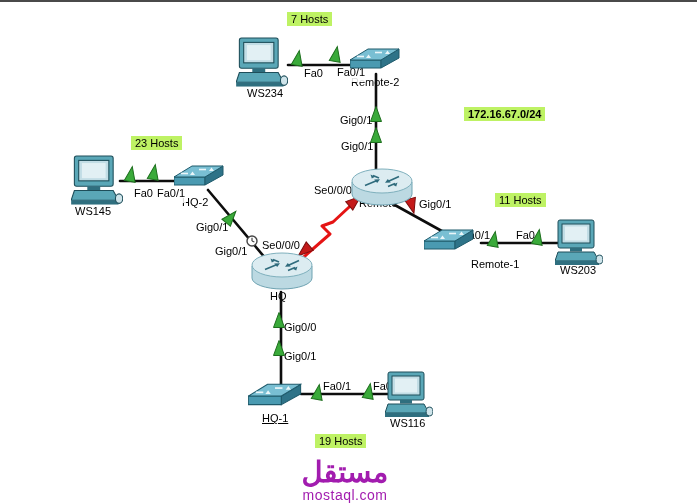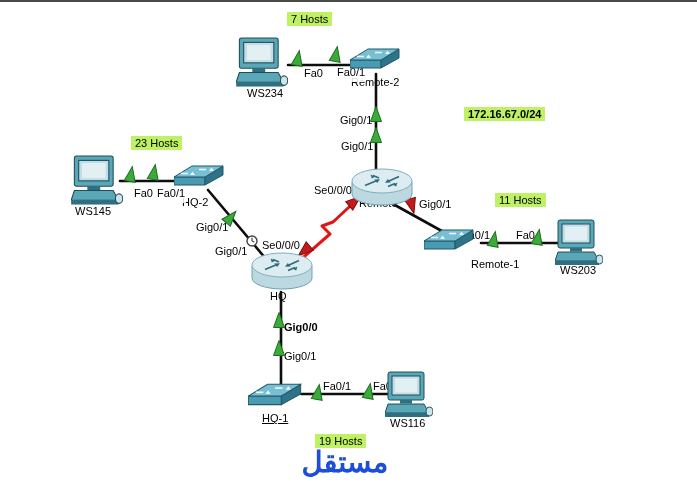--- a/index.html
+++ b/index.html
@@ -9,32 +9,33 @@
   .plabel{position:absolute;font-size:11px;color:#000;z-index:1;white-space:nowrap;background:rgba(255,255,255,.85);padding:4px 1px;}
   .dlabel{position:absolute;font-size:11px;color:#000;z-index:1;white-space:nowrap;}
   .note{position:absolute;font-size:11px;color:#000;background:#bef264;padding:1px 4px;z-index:1;white-space:nowrap;}
   .note.bold{font-weight:bold;}
   .links{position:absolute;top:0;left:0;z-index:2;pointer-events:none;}
   .cable{stroke:#0d0d0d;stroke-width:2.6;stroke-linecap:round;}
   .serial{stroke:#e51414;stroke-width:3;fill:none;stroke-linejoin:round;stroke-linecap:round;}
   .tri-up{fill:#3aaa3a;stroke:#1d6e1d;stroke-width:1;}
   .tri-down{fill:#c41a1a;stroke:#7c0d0d;stroke-width:1;}
   .device{position:absolute;z-index:3;}
-  .watermark{position:absolute;left:278px;top:447px;width:134px;z-index:0;text-align:center;color:#1d4ed8;}
+  .watermark{position:absolute;left:278px;top:457px;width:134px;z-index:0;text-align:center;color:#a21caf;}
   .wm-logo{font-size:29px;font-weight:bold;line-height:1.05;}
   .wm-site{font-size:14px;letter-spacing:.5px;}
 </style>
 </head>
 <body>
 
 <div class="canvas">
   <div class="topbar"></div>
 
   <div class="watermark">
     <div class="wm-logo">مستقل</div>
+    <div class="wm-site">mostaql.com</div>
   </div>
 
   <div class="note" style="left:287px;top:12px;">7 Hosts</div>
   <div class="note" style="left:131px;top:136px;">23 Hosts</div>
   <div class="note" style="left:495px;top:193px;text-align:right;">11 Hosts</div>
   <div class="note" style="left:315px;top:434px;">19 Hosts</div>
   <div class="note bold" style="left:464px;top:107px;">172.16.67.0/24</div>
 
   <div class="dlabel" style="left:241px;top:87px;margin-left:6px;">WS234</div>
   <div class="dlabel" style="left:351px;top:76px;">Remote-2</div>
@@ -53,21 +54,21 @@
   <div class="plabel" style="left:340px;top:136px;">Gig0/1</div>
   <div class="plabel" style="left:133px;top:183px;">Fa0</div>
   <div class="plabel" style="left:156px;top:183px;">Fa0/1</div>
   <div class="plabel" style="left:195px;top:217px;">Gig0/1</div>
   <div class="plabel" style="left:214px;top:241px;">Gig0/1</div>
   <div class="plabel" style="left:261px;top:235px;">Se0/0/0</div>
   <div class="plabel" style="left:313px;top:180px;">Se0/0/0</div>
   <div class="plabel" style="left:418px;top:194px;">Gig0/1</div>
   <div class="plabel" style="left:461px;top:225px;">Fa0/1</div>
   <div class="plabel" style="left:515px;top:225px;">Fa0</div>
-  <div class="plabel" style="left:283px;top:317px;font-weight:bold;">Gig0/0</div>
+  <div class="plabel" style="left:283px;top:317px;">Gig0/0</div>
   <div class="plabel" style="left:283px;top:346px;">Gig0/1</div>
   <div class="plabel" style="left:322px;top:376px;">Fa0/1</div>
   <div class="plabel" style="left:372px;top:376px;">Fa0</div>
 
   <svg class="links" width="697" height="504" viewBox="0 0 697 504">
     <line x1="288" y1="65" x2="363" y2="65" class="cable"></line>
     <line x1="376" y1="74" x2="376" y2="173" class="cable"></line>
     <line x1="120" y1="181" x2="184" y2="181" class="cable"></line>
     <line x1="208" y1="190" x2="266" y2="259" class="cable"></line>
     <line x1="384" y1="199" x2="449" y2="235" class="cable"></line>

